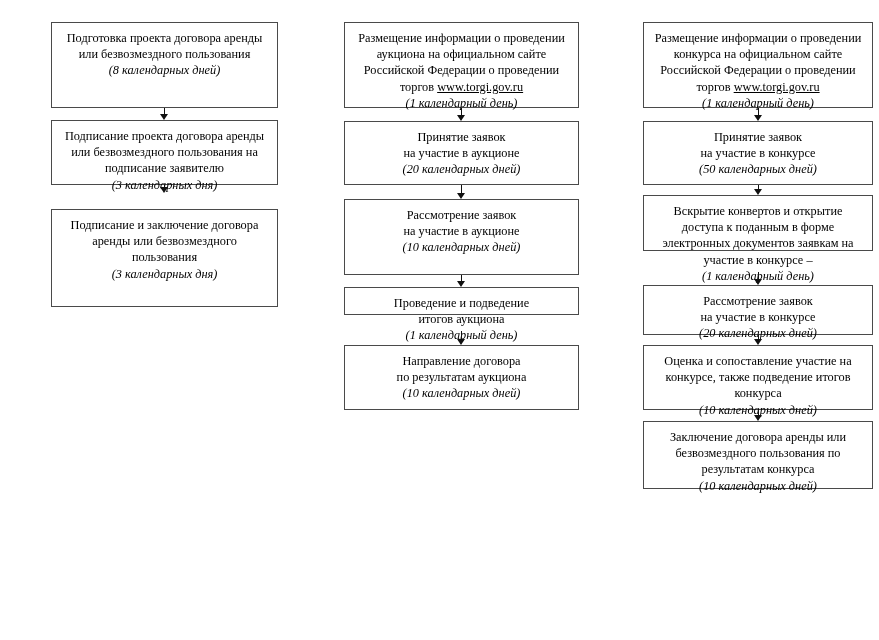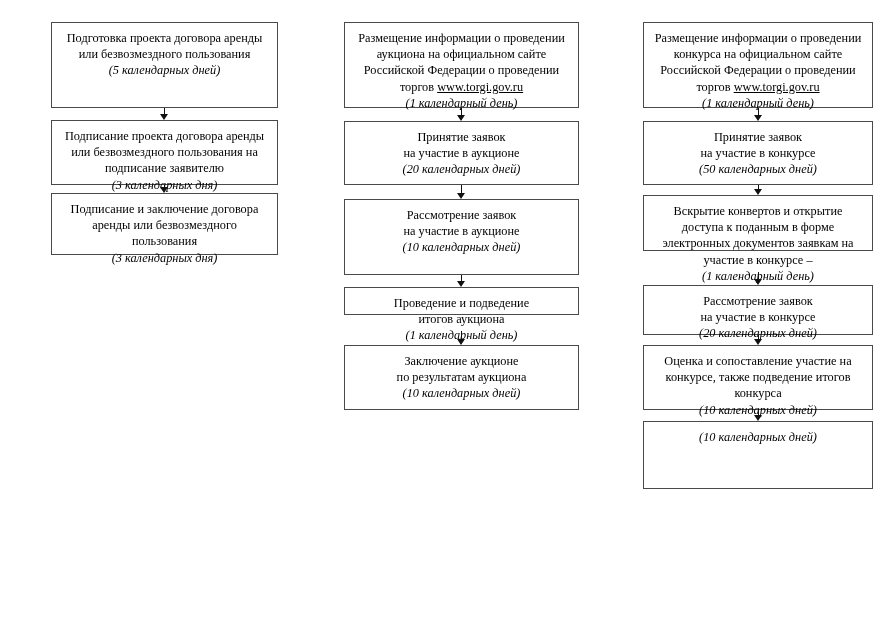--- a/index.html
+++ b/index.html
@@ -78,29 +78,29 @@
   }
 </style>
 </head>
 <body>
 
 <div id="canvas">
     <div class="column col-left" style="left: 51px; width: 227px;">
       <div class="node" style="top: 22px; left: 0px; width: 227px; height: 86px;">
         <span class="node-text">Подготовка проекта договора аренды
 или безвозмездного пользования</span>
-        <span class="node-dur">(5 календарных дней)</span>
+        <span class="node-dur">(8 календарных дней)</span>
       </div>
       <div class="node" style="top: 120px; left: 0px; width: 227px; height: 65px;">
         <span class="node-text">Подписание проекта договора аренды
 или безвозмездного пользования на
 подписание заявителю</span>
         <span class="node-dur">(3 календарных дня)</span>
       </div>
-      <div class="node" style="top: 193px; left: 0px; width: 227px; height: 62px;">
+      <div class="node" style="top: 209px; left: 0px; width: 227px; height: 98px;">
         <span class="node-text">Подписание и заключение договора
 аренды или безвозмездного
 пользования</span>
         <span class="node-dur">(3 календарных дня)</span>
       </div>
       <div class="arrow" style="top: 108px; height: 12px; left: 108px;">
         <div class="shaft" style="height: 7px;"></div>
         <div class="head" style="top: 6px;"></div>
       </div>
       <div class="arrow" style="top: 185px; height: 8px; left: 108px;">
@@ -125,21 +125,21 @@
         <span class="node-text">Рассмотрение заявок
 на участие в аукционе</span>
         <span class="node-dur">(10 календарных дней)</span>
       </div>
       <div class="node" style="top: 287px; left: 0px; width: 235px; height: 28px;">
         <span class="node-text">Проведение и подведение
 итогов аукциона</span>
         <span class="node-dur">(1 календарный день)</span>
       </div>
       <div class="node" style="top: 345px; left: 0px; width: 235px; height: 65px;">
-        <span class="node-text">Заключение аукционе
+        <span class="node-text">Направление договора
 по результатам аукциона</span>
         <span class="node-dur">(10 календарных дней)</span>
       </div>
       <div class="arrow" style="top: 108px; height: 13px; left: 112px;">
         <div class="shaft" style="height: 8px;"></div>
         <div class="head" style="top: 7px;"></div>
       </div>
       <div class="arrow" style="top: 185px; height: 14px; left: 112px;">
         <div class="shaft" style="height: 9px;"></div>
         <div class="head" style="top: 8px;"></div>
@@ -178,20 +178,23 @@
 на участие в конкурсе</span>
         <span class="node-dur">(20 календарных дней)</span>
       </div>
       <div class="node" style="top: 345px; left: 0px; width: 230px; height: 65px;">
         <span class="node-text">Оценка и сопоставление участие на
 конкурсе, также подведение итогов
 конкурса</span>
         <span class="node-dur">(10 календарных дней)</span>
       </div>
       <div class="node" style="top: 421px; left: 0px; width: 230px; height: 68px;">
+        <span class="node-text">Заключение договора аренды или
+безвозмездного пользования по
+результатам конкурса</span>
         <span class="node-dur">(10 календарных дней)</span>
       </div>
       <div class="arrow" style="top: 108px; height: 13px; left: 109.5px;">
         <div class="shaft" style="height: 8px;"></div>
         <div class="head" style="top: 7px;"></div>
       </div>
       <div class="arrow" style="top: 185px; height: 10px; left: 109.5px;">
         <div class="shaft" style="height: 5px;"></div>
         <div class="head" style="top: 4px;"></div>
       </div>

